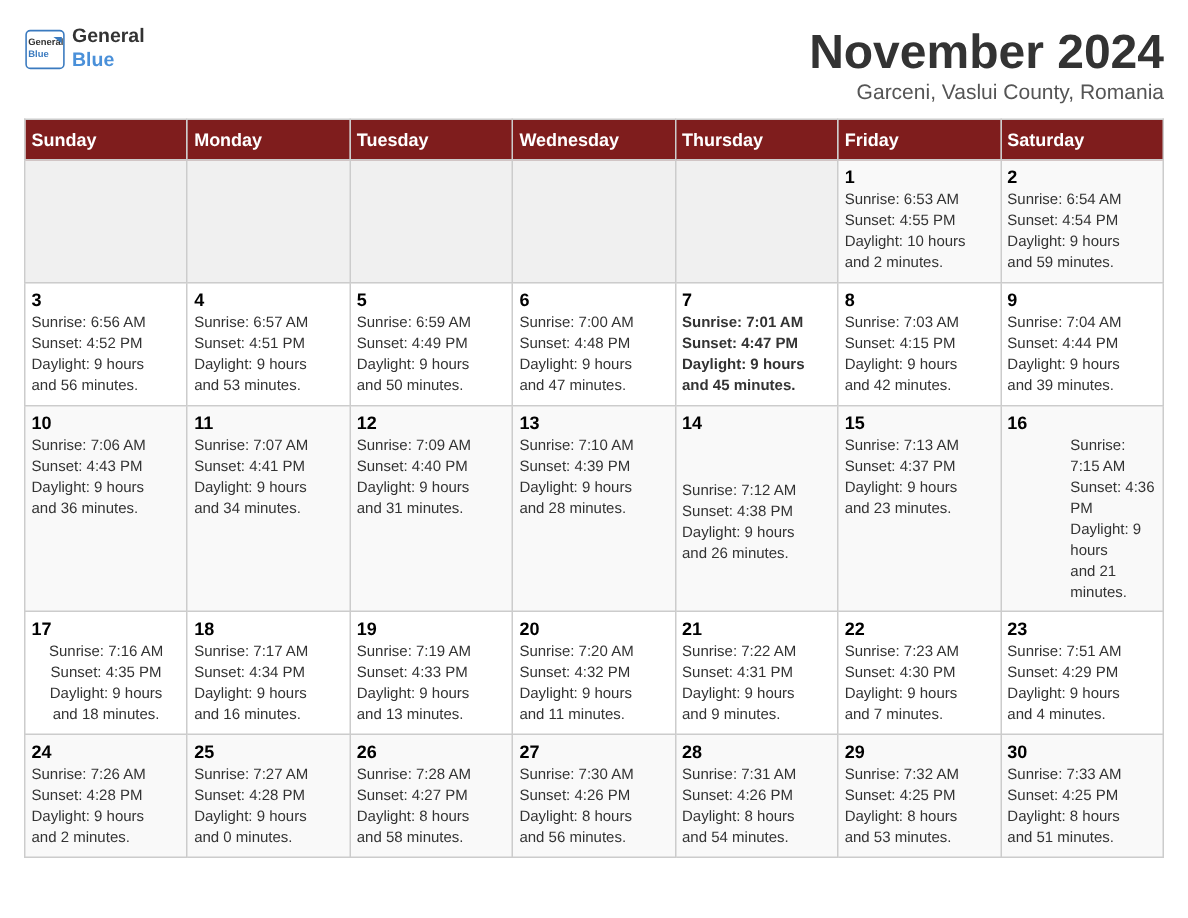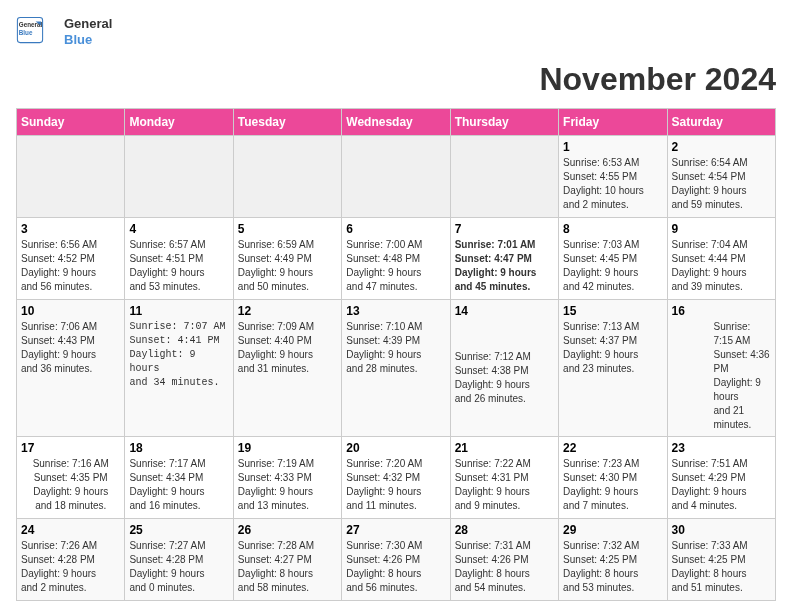--- a/index.html
+++ b/index.html
@@ -11,56 +11,55 @@
       padding: 16px;
     }
     .header-area {
       display: flex;
       align-items: flex-start;
       justify-content: space-between;
       margin-bottom: 10px;
     }
     .logo {
       display: flex;
-      align-items: flex-start;
-      gap: 20px;
+      align-items: flex-end;
+      gap: 4px;
     }
     .logo-text {
       font-size: 13px;
       font-weight: bold;
       color: #333;
       line-height: 1.2;
     }
     .logo-text span {
       color: #4a90d9;
     }
     .logo-icon {
       width: 28px;
       height: 28px;
     }
     .title-area {
       text-align: right;
-      margin-top: 45px;
     }
     .main-title {
       font-size: 32px;
       font-weight: bold;
       color: #333;
     }
     .subtitle {
       font-size: 14px;
       color: #555;
     }
     table {
       width: 100%;
       border-collapse: collapse;
       font-size: 10.5px;
     }
     thead tr th {
-      background-color: #ec4899;
+      background-color: #7f1d1d;
       color: #fff;
       padding: 6px 4px;
       text-align: left;
       font-size: 12px;
       font-weight: bold;
       border: 1px solid #ccc;
     }
     tbody tr td {
       border: 1px solid #ccc;
       vertical-align: top;
@@ -98,20 +97,21 @@
       <text x="4" y="27" font-size="9" font-weight="bold" fill="#3a7abf" font-family="Arial">Blue</text>
       <path d="M28 8 L36 14 L36 8 Z" fill="#3a7abf"></path>
     </svg>
     <div class="logo-text">
       <div>General</div>
       <div><span>Blue</span></div>
     </div>
   </div>
   <div class="title-area">
     <div class="main-title">November 2024</div>
+    <div class="subtitle">Garceni, Vaslui County, Romania</div>
   </div>
 </div>
 
 <table>
   <thead>
     <tr id="thead-row">
         <th>Sunday</th>
         <th>Monday</th>
         <th>Tuesday</th>
         <th>Wednesday</th>
@@ -174,21 +174,21 @@
         <td>
           <span class="day-num">7</span>
           <div class="day-info" style="white-space: pre-line; font-weight: bold;">Sunrise: 7:01 AM
 Sunset: 4:47 PM
 Daylight: 9 hours
 and 45 minutes.</div>
         </td>
         <td>
           <span class="day-num">8</span>
           <div class="day-info" style="white-space: pre-line;">Sunrise: 7:03 AM
-Sunset: 4:45 PM
+Sunset: 4:15 PM
 Daylight: 9 hours
 and 42 minutes.</div>
         </td>
         <td>
           <span class="day-num">9</span>
           <div class="day-info" style="white-space: pre-line;">Sunrise: 7:04 AM
 Sunset: 4:44 PM
 Daylight: 9 hours
 and 39 minutes.</div>
         </td>
@@ -196,21 +196,21 @@
       <tr>
         <td>
           <span class="day-num">10</span>
           <div class="day-info" style="white-space: pre-line;">Sunrise: 7:06 AM
 Sunset: 4:43 PM
 Daylight: 9 hours
 and 36 minutes.</div>
         </td>
         <td>
           <span class="day-num">11</span>
-          <div class="day-info" style="white-space: pre-line; font-family: Liberation Mono, monospace;">Sunrise: 7:07 AM
+          <div class="day-info" style="white-space: pre-line;">Sunrise: 7:07 AM
 Sunset: 4:41 PM
 Daylight: 9 hours
 and 34 minutes.</div>
         </td>
         <td>
           <span class="day-num">12</span>
           <div class="day-info" style="white-space: pre-line;">Sunrise: 7:09 AM
 Sunset: 4:40 PM
 Daylight: 9 hours
 and 31 minutes.</div>

